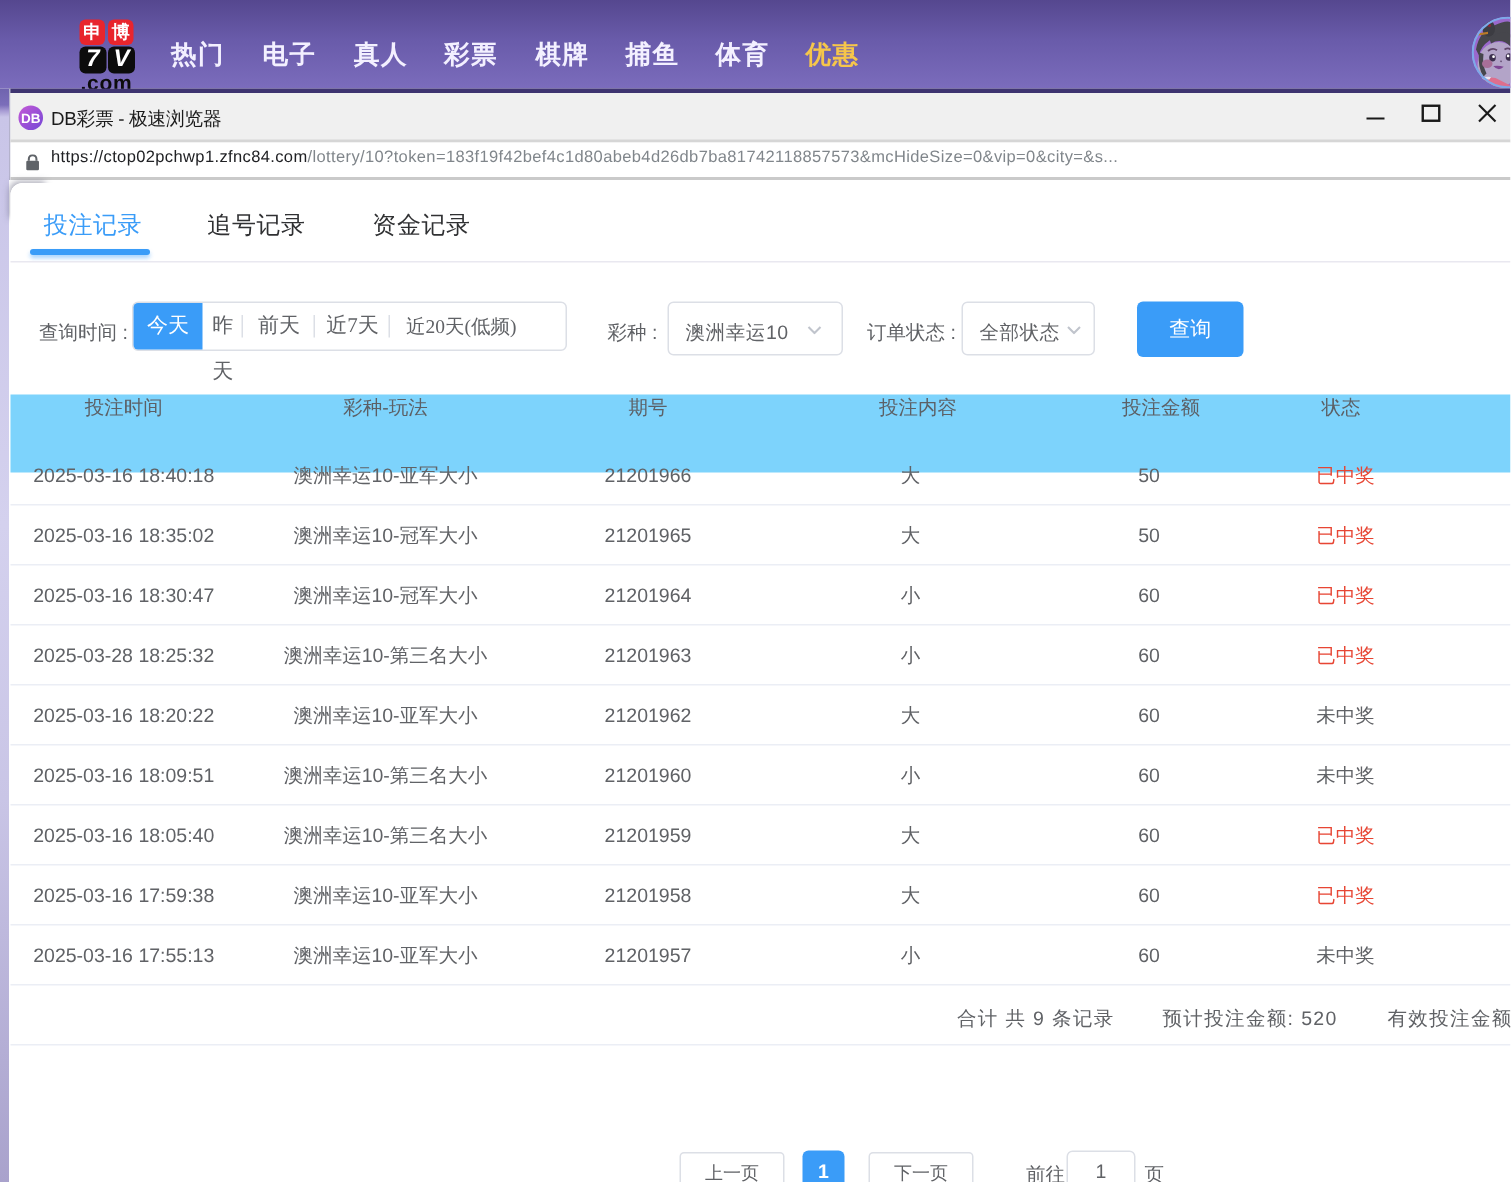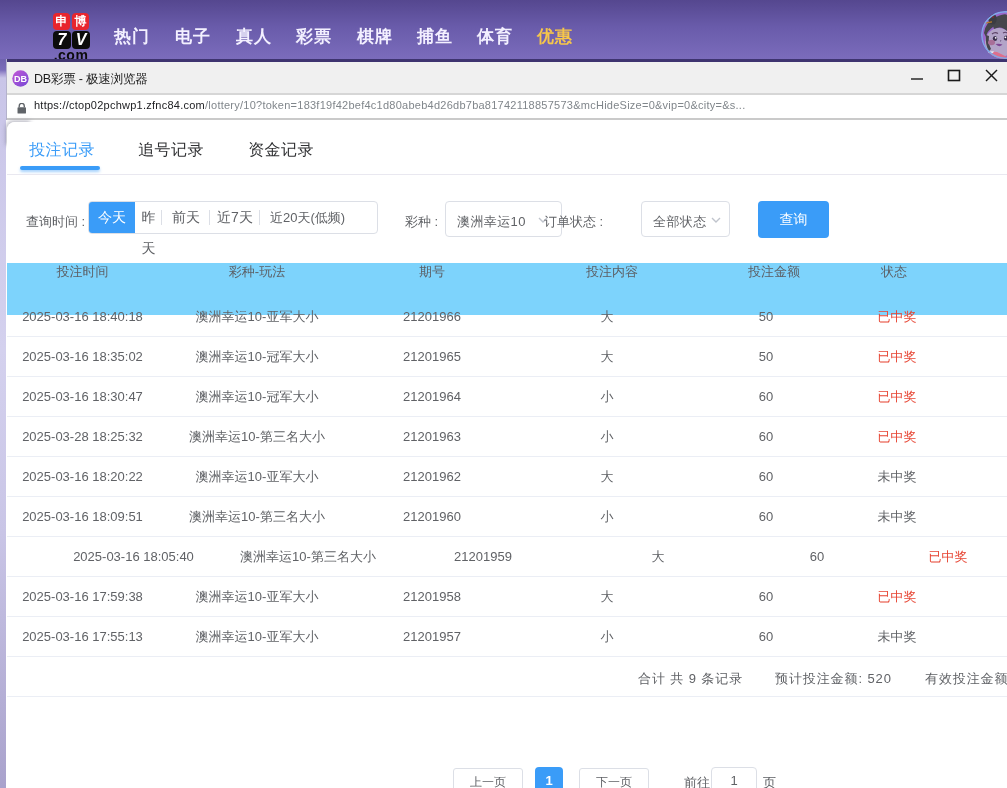--- a/index.html
+++ b/index.html
@@ -46,21 +46,21 @@
   
   .tab { position:absolute; top:18px; transform:translateX(-50%); font-size:16px; letter-spacing:0.4px; color:#303133; white-space:nowrap;}
   .tab.active { color:#3a9cf8; }
   #tabline { position:absolute; left:0; top:52px; width:1000px; height:1px; background:#e9e8f0; }
   #tabunder { position:absolute; left:13px; top:44px; width:80px; height:4px; border-radius:2px;
     background:#3a9cf8; box-shadow:0 2px 3px rgba(58,156,248,.45); }
 
   
   .flabel { position:absolute; top:91px; font-size:13px; color:#606266; white-space:nowrap; }
   #btngroup { position:absolute; left:81px; top:79px; width:290px; height:33px;
-    border:1px solid #dcdfe6; border-radius:4px; background:#fff; display:flex; }
+    border:1px solid #dcdfe6; border-radius:4px; background:#fff; display:flex;font-family:Liberation Serif, serif; }
   .fbtn { font-size:14px; color:#606266; text-align:center; line-height:31px; position:relative; }
   .fbtn.blue { background:#3a9cf8; color:#fff; border-radius:3px 0 0 3px; }
   .fbtn .sep { position:absolute; right:0; top:8px; height:15px; width:1px; background:#dcdfe6; }
   .seldd { position:absolute; top:79px; height:36px; border:1px solid #dcdfe6; border-radius:4px;
     background:#fff; font-size:13px; color:#606266; }
   .seldd span { position:absolute; left:11px; top:11px; letter-spacing:0.4px; white-space:nowrap;}
   .caret { position:absolute; top:15px; width:10px; height:6px; }
   #querybtn { position:absolute; left:751px; top:79px; width:71px; height:37px; background:#3a9cf8;
     border-radius:4px; color:#fff; font-size:14px; text-align:center; line-height:37px; }
 
@@ -184,21 +184,21 @@
     <div class="fbtn" style="width:50px;">近7天<span class="sep"></span></div>
     <div class="fbtn" style="width:95px; font-size:13px;">近20天(低频)</div>
   </div>
   <span class="flabel" style="left:398px;">彩种 :</span>
   <div class="seldd" style="left:438px; width:117px;">
     <span>澳洲幸运10</span>
     <svg class="caret" style="left:92px;" viewBox="0 0 10 6">
           <path d="M1 1 L5 5 L9 1" fill="none" stroke="#c0c4cc" stroke-width="1.4"></path>
         </svg>
   </div>
-  <span class="flabel" style="left:537px;">订单状态 :</span>
+  <span class="flabel" style="left:571px;">订单状态 :</span>
   <div class="seldd" style="left:634px; width:89px;">
     <span>全部状态</span>
     <svg class="caret" style="left:69px;" viewBox="0 0 10 6">
           <path d="M1 1 L5 5 L9 1" fill="none" stroke="#c0c4cc" stroke-width="1.4"></path>
         </svg>
   </div>
   <div id="querybtn">查询</div>
 
   <div id="thead">
     <div class="c1">投注时间</div>
@@ -250,21 +250,21 @@
         <div class="c6">未中奖</div>
       </div>
   <div class="trow" style="top:375px;">
         <div class="c1">2025-03-16 18:09:51</div>
         <div class="c2">澳洲幸运10-第三名大小</div>
         <div class="c3">21201960</div>
         <div class="c4">小</div>
         <div class="c5">60</div>
         <div class="c6">未中奖</div>
       </div>
-  <div class="trow" style="top:415px;justify-content:flex-end;">
+  <div class="trow" style="top:415px;">
         <div class="c1">2025-03-16 18:05:40</div>
         <div class="c2">澳洲幸运10-第三名大小</div>
         <div class="c3">21201959</div>
         <div class="c4">大</div>
         <div class="c5">60</div>
         <div class="c6 red">已中奖</div>
       </div>
   <div class="trow" style="top:455px;">
         <div class="c1">2025-03-16 17:59:38</div>
         <div class="c2">澳洲幸运10-亚军大小</div>

